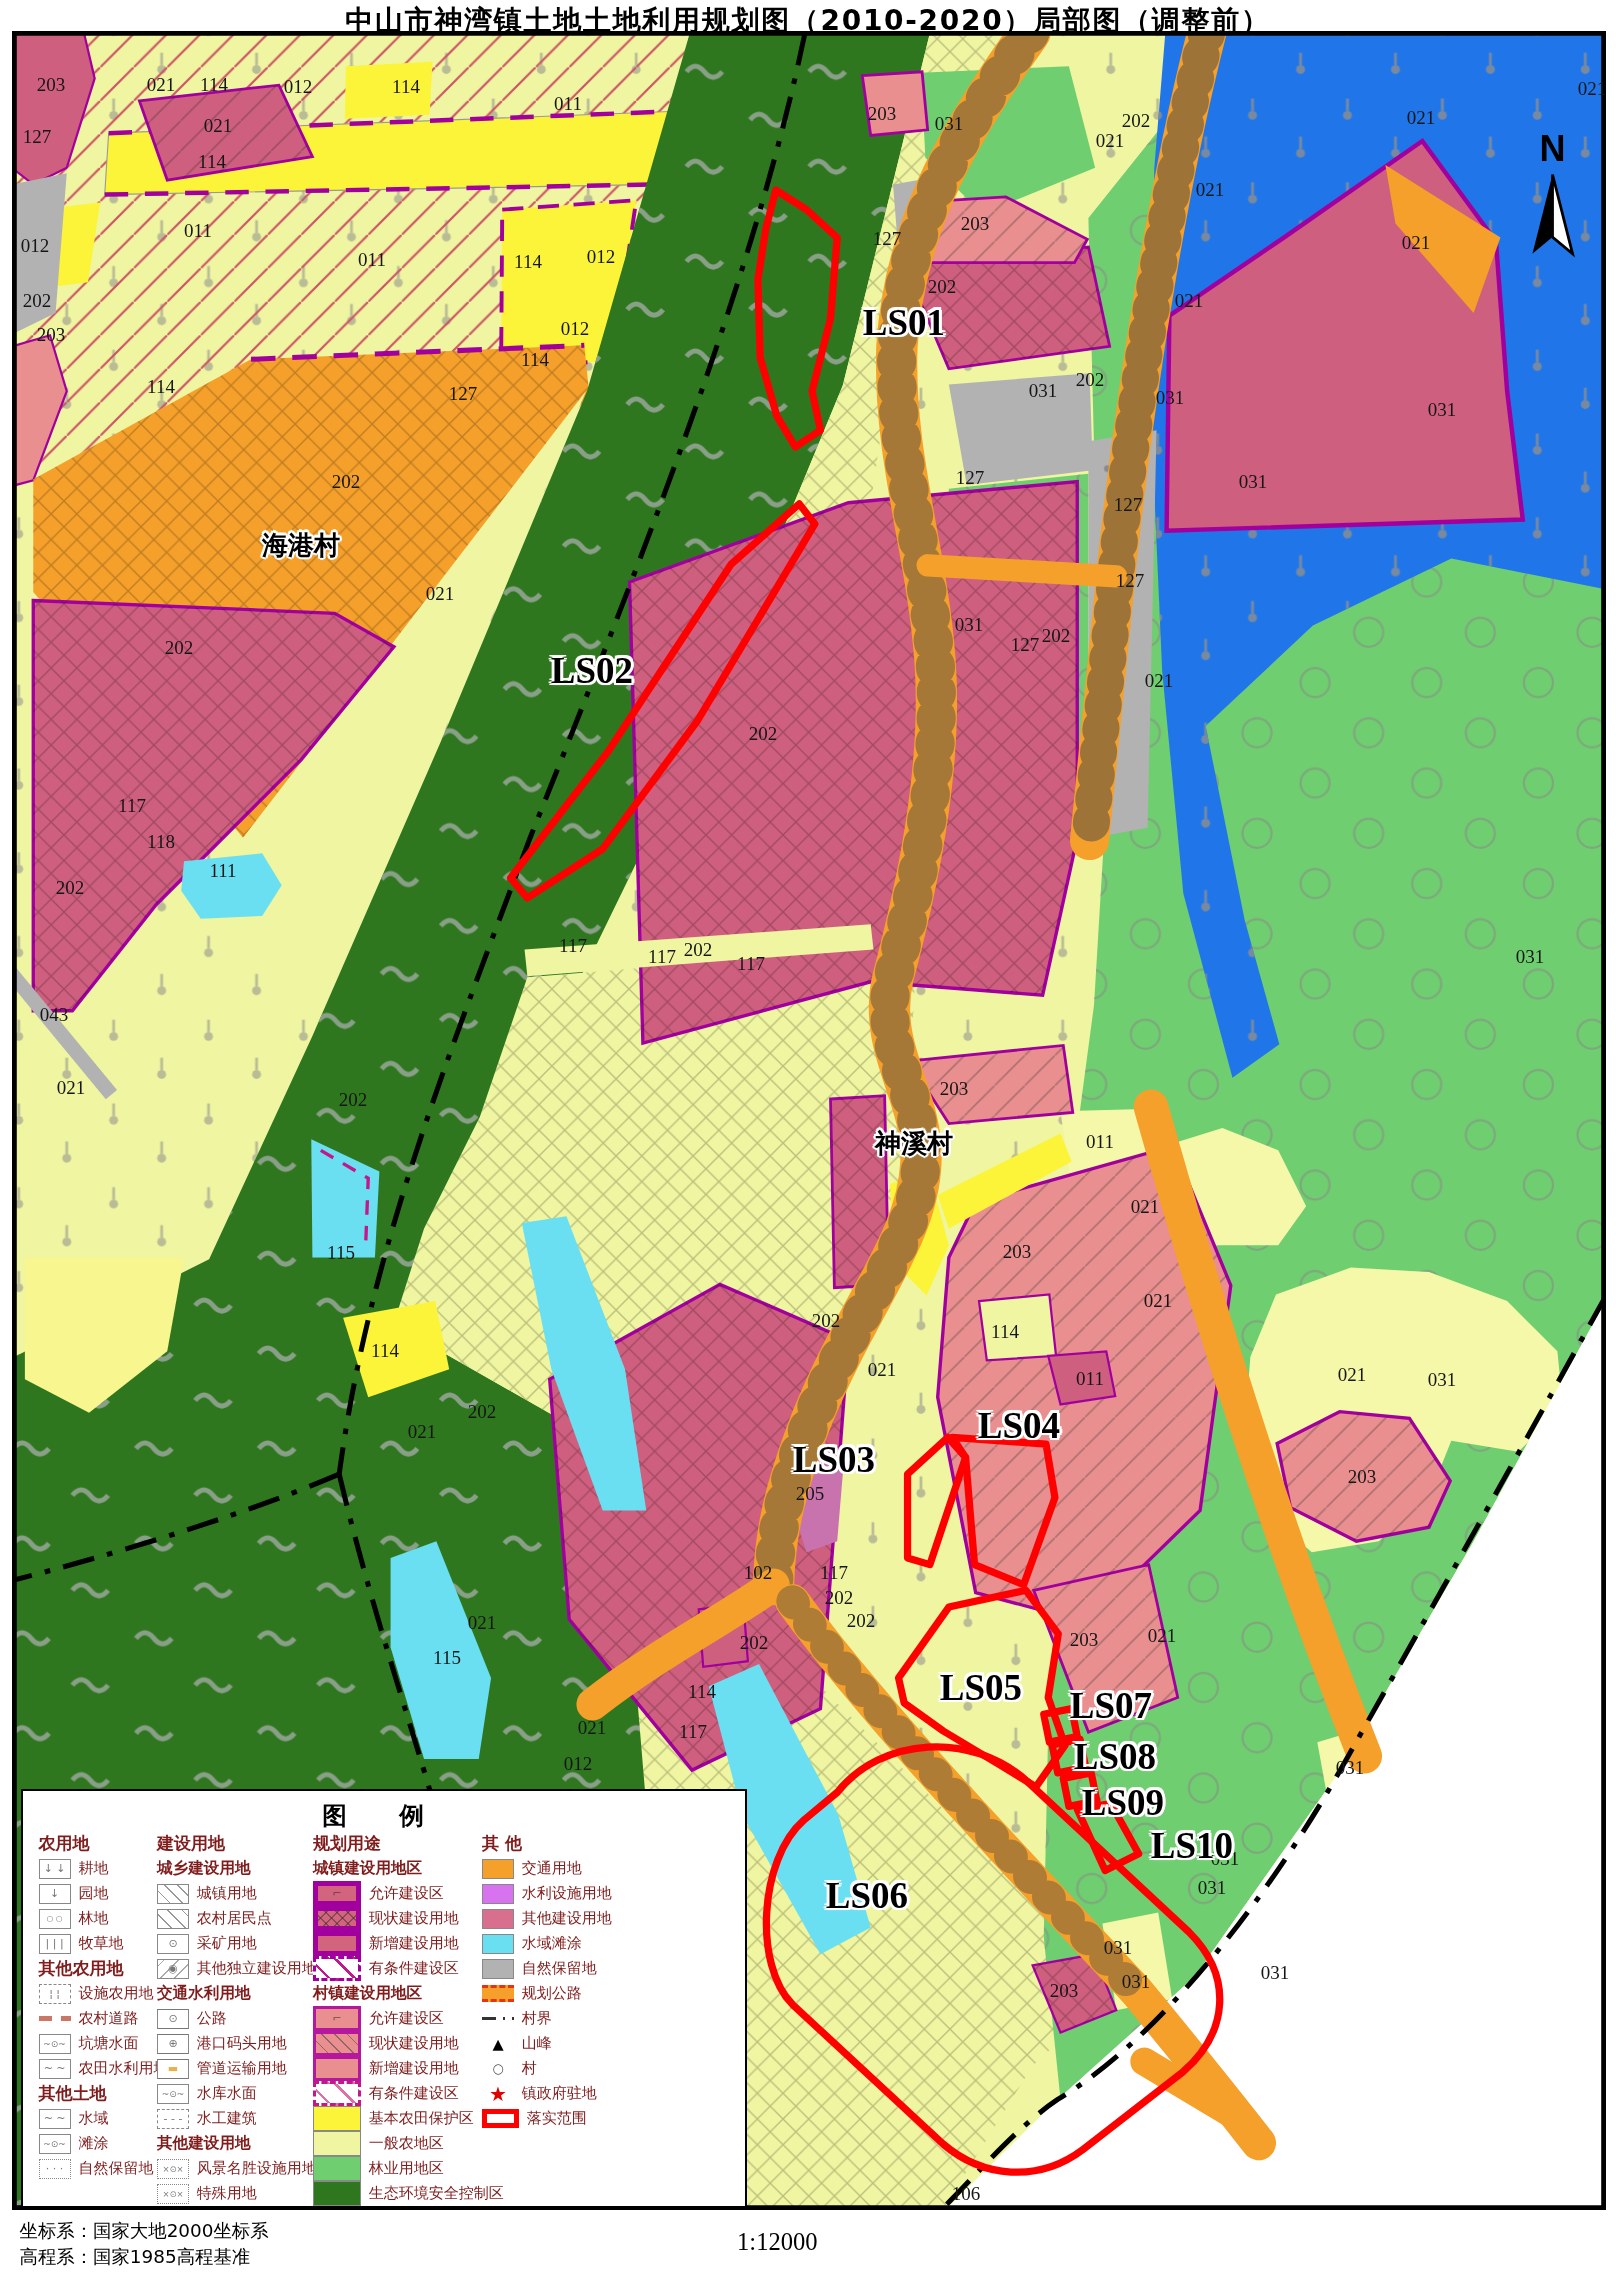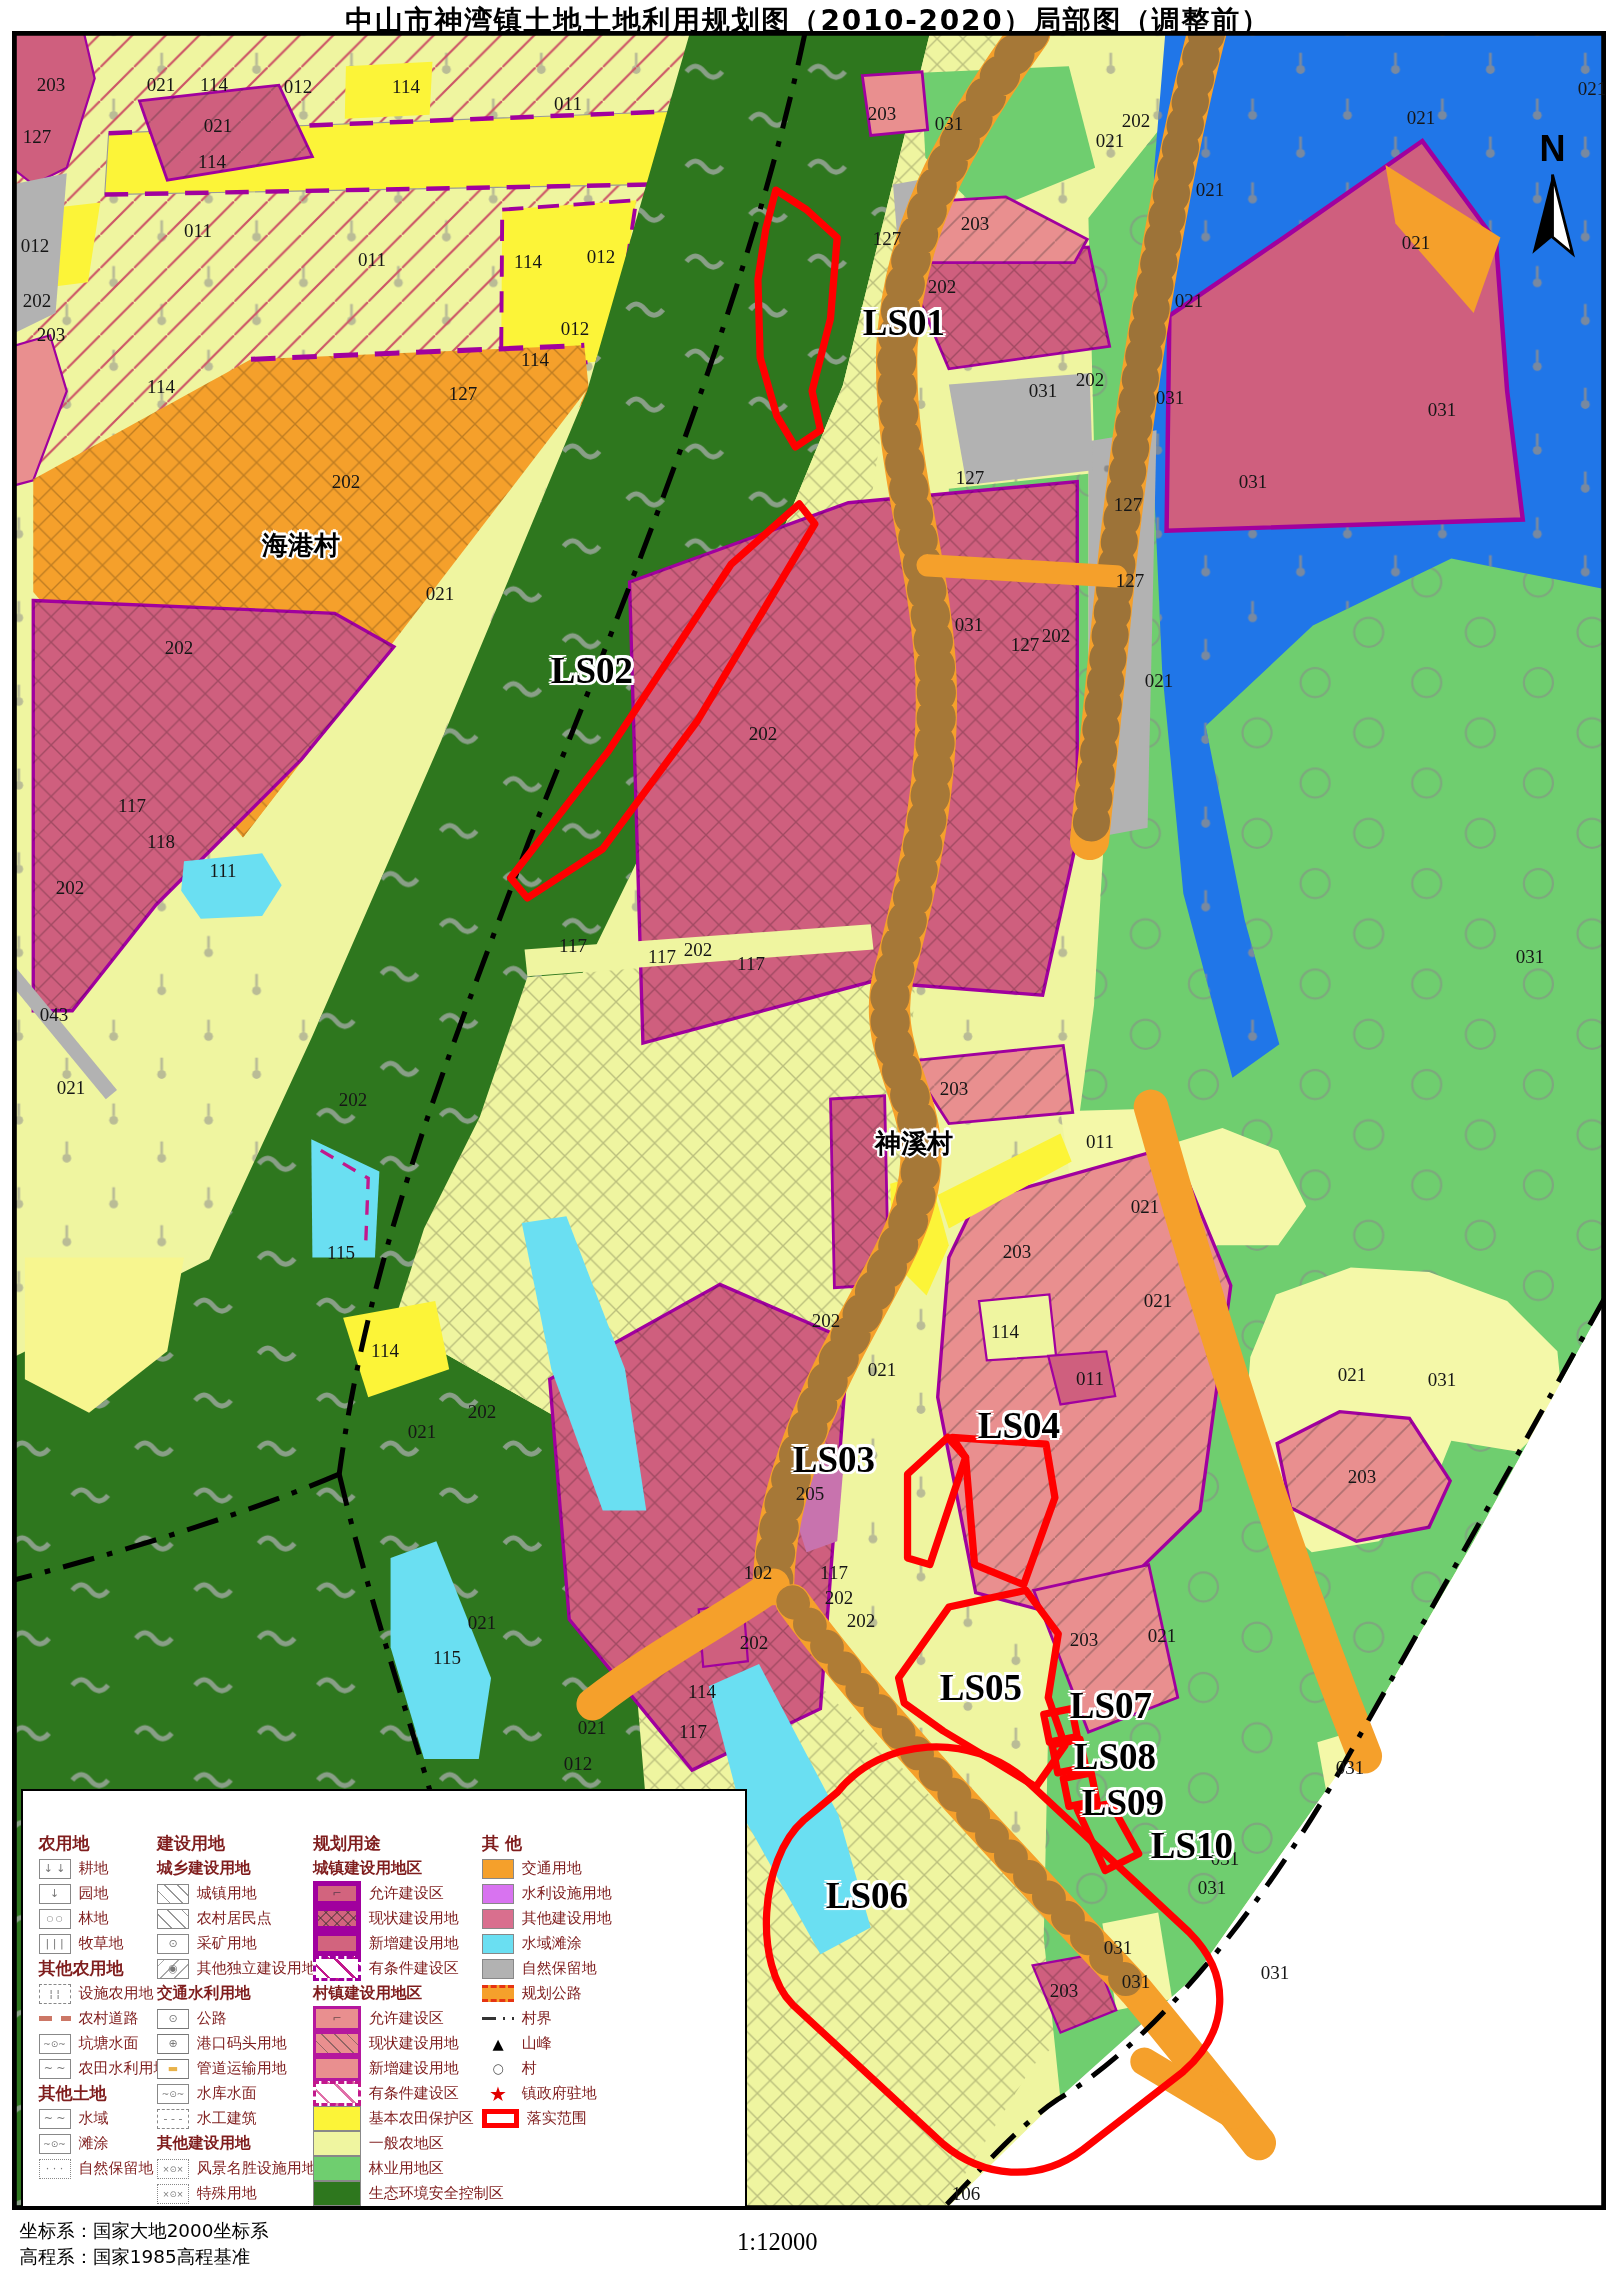--- a/index.html
+++ b/index.html
@@ -423,20 +423,21 @@
     <div id="north">
       <div class="nl">N</div>
       <svg width="67" height="95" viewBox="0 0 120 170">
         <path d="M60 8 L24 150 L60 120 Z" fill="#000"></path>
         <path d="M60 8 L96 150 L60 120 Z" fill="#fff" stroke="#000" stroke-width="5"></path>
       </svg>
     </div>
   </div>
 
   <div id="legend">
+    <div id="legend-title">图 例</div>
     <div class="lcol" id="lcol1">
 
     <div class="lrow lheader">
           <span class="llabel">农用地</span>
         </div>
         <div class="lrow">
           <span class="sw sw-gengdi"></span>
           <span class="llabel">耕地</span>
         </div>
         <div class="lrow">

